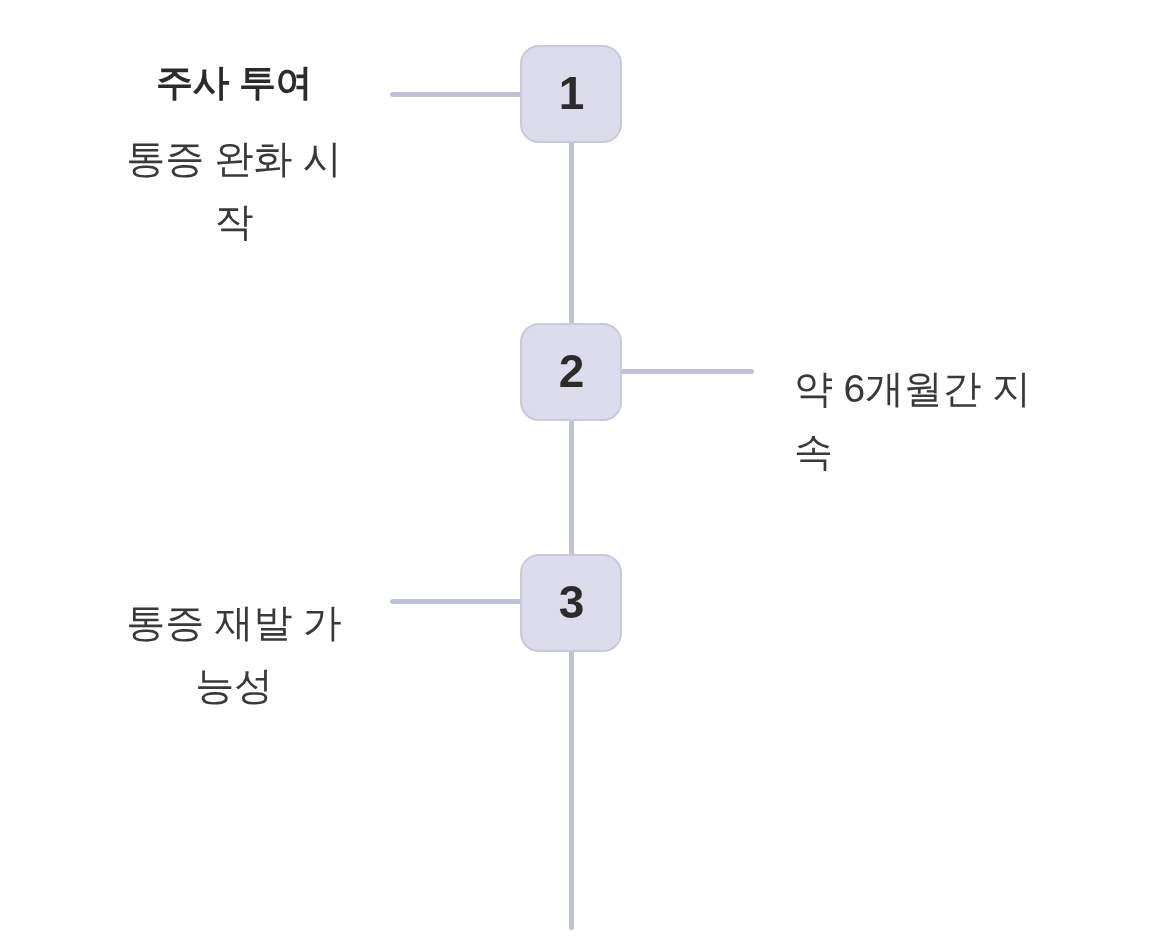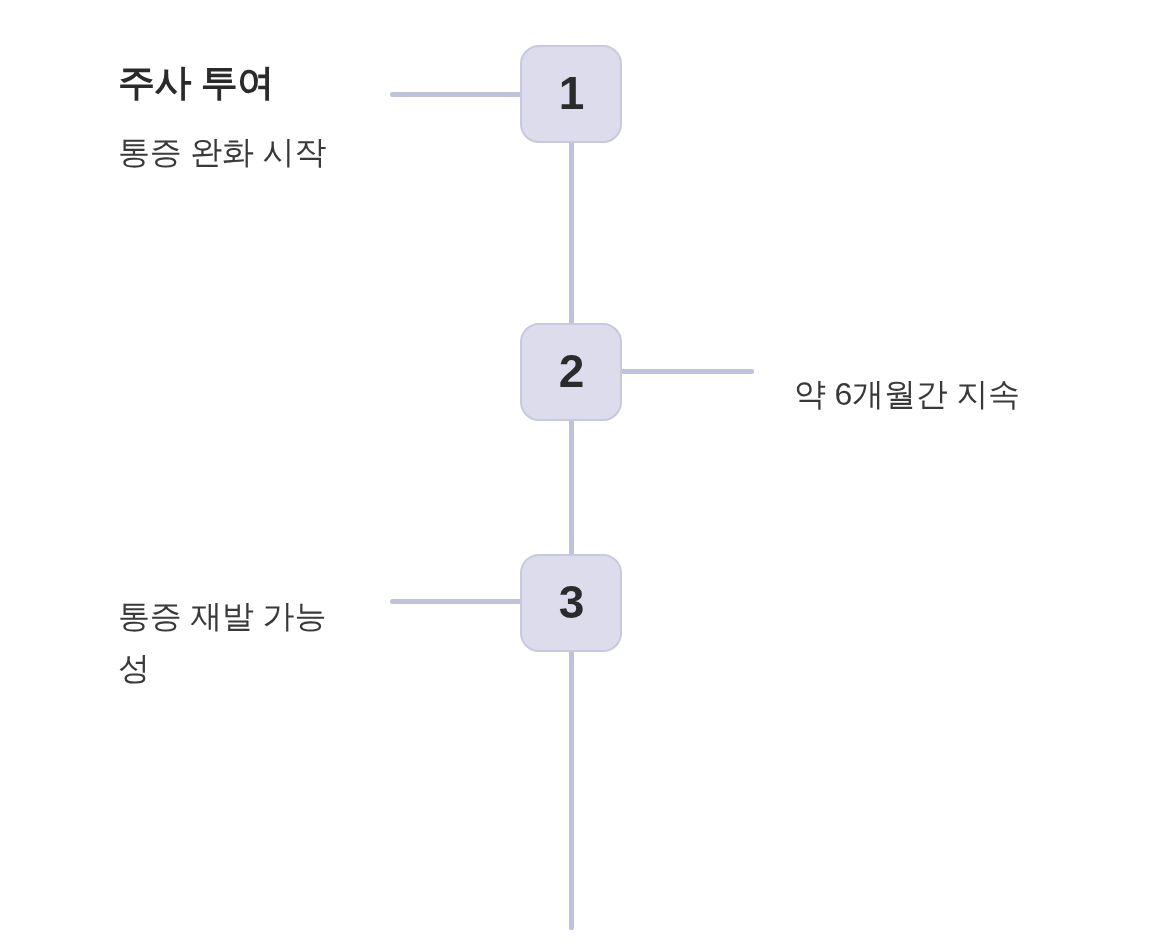--- a/index.html
+++ b/index.html
@@ -70,47 +70,47 @@
   .connector-1 { left: 390px; top: 92px;  width: 138px; }
   .connector-2 { left: 616px; top: 369px; width: 138px; }
   .connector-3 { left: 390px; top: 599px; width: 138px; }
 
   
   .step-text {
     position: absolute;
     z-index: 1;
   }
   .step-text.left {
-    text-align: left;
+    text-align: center;
     right: 810px;      
   }
   .step-text.right {
     text-align: left;
     left: 794px;
   }
 
   .step-title {
     font-size: 37px;
     font-weight: bold;
     color: #2b2b2b;
     line-height: 1.15;
     letter-spacing: -0.5px;
     white-space: nowrap;
   }
   .step-desc {
-    font-size: 32px;
+    font-size: 39px;
     font-weight: normal;
     color: #393939;
     line-height: 1.62;
     letter-spacing: -0.2px;
   }
 
   
   .step-text.left .step-desc  { width: 232px; margin-left: auto; margin-top: 22px; }
-  .step-text.right .step-desc { width: 248px; margin-top: 28px; }
+  .step-text.right .step-desc { width: 248px; margin-top: 16px; }
 
   .text-1 { top: 62px; }
   .text-2 { top: 341px; }
   .text-3 { top: 569px; }
 </style>
 </head>
 <body>
 
 <div id="timeline-canvas">
 

